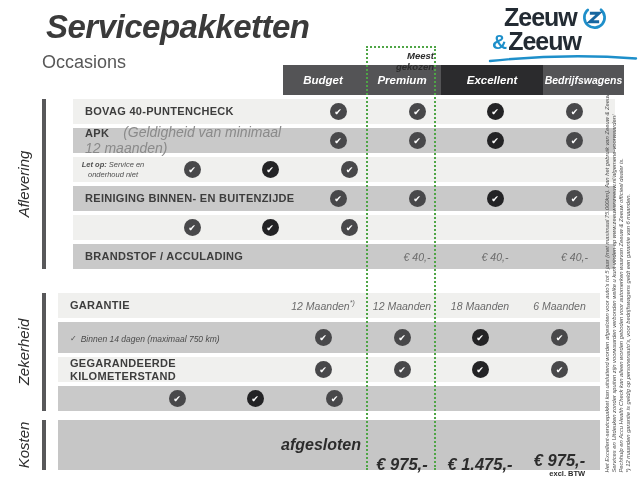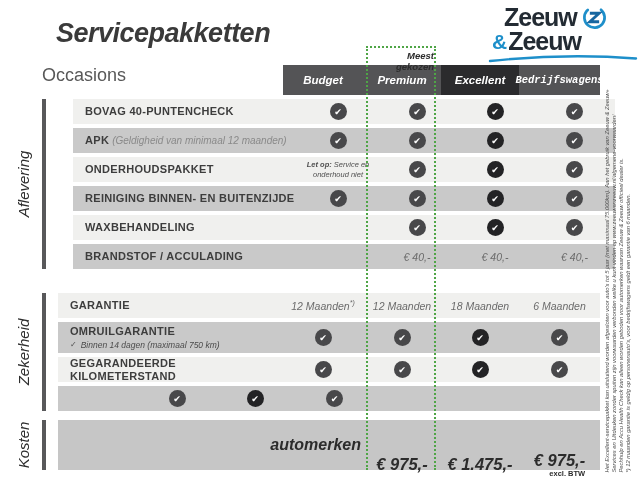--- a/index.html
+++ b/index.html
@@ -1,39 +1,39 @@
 <!DOCTYPE html>
 <html style="--accent-green: #4fa546; --brand-blue: #1e8fca; --brand-dark: #232b33; --header-gray: #545456; --excellent-dark: #2b2b2d; --row-light: #f0f0ee; --row-dark: #c9c9c9; --check-gray: #48484a; --check-dark: #232325;"><head>
 <meta charset="utf-8">
 <style>
   html,body{margin:0;padding:0;background:#fff;}
   .canvas{position:relative;width:640px;height:480px;overflow:hidden;background:#fff;
           font-family:"Liberation Sans",sans-serif;}
 
   
   .titleblock{position:absolute;left:40px;top:2px;}
-  .titleblock h1{margin:16px;font-size:27px;font-weight:bold;font-style:italic;color:#3a3a3a;letter-spacing:-0.5px;}
+  .titleblock h1{margin:6px;font-size:33px;font-weight:bold;font-style:italic;color:#3a3a3a;letter-spacing:-0.5px;}
   .titleblock .subtitle{font-size:18px;color:#585858;margin-top:1px;margin-left:2px;}
 
   
   .logo{position:absolute;left:488px;top:4px;width:150px;}
   .logo .l1,.logo .l2{display:flex;align-items:center;line-height:1;}
   .logo .l1{justify-content:flex-start;gap:2px;margin-left:16px;}
   .logo .word{font-weight:bold;font-size:25px;color:var(--brand-dark);letter-spacing:-1px;}
   .logo .amp{font-weight:bold;font-size:21px;color:var(--brand-blue);margin-right:1px;}
   .logo .l2{margin-top:-2px;margin-left:4px;}
   .zicon{width:27px;height:27px;margin-left:2px;}
   .swoosh{display:block;margin-top:1px;}
 
   
   .colheads{position:absolute;left:283px;top:65px;height:30px;display:flex;z-index:2;}
   .hcell{height:30px;background:var(--header-gray);color:#fff;display:flex;align-items:center;justify-content:center;
          font-weight:bold;font-style:italic;font-size:11.5px;}
-  .hcell.h0{width:80px}.hcell.h1{width:78px}.hcell.h2{width:78px;background:var(--excellent-dark);}
-  .hcell.h3{width:81px;font-size:10.5px;font-family:Liberation Mono, monospace;}
+  .hcell.h0{width:80px}.hcell.h1{width:78px}.hcell.h2{width:102px;background:var(--excellent-dark);}
+  .hcell.h3{width:81px;font-size:10.5px;}
 
   
   .dotted-box{position:absolute;left:366px;top:46px;width:70px;height:424px;z-index:6;pointer-events:none;
               border-left:2px dotted var(--accent-green);border-right:2px dotted var(--accent-green);
               border-top:2px dotted var(--accent-green);box-sizing:border-box;}
   .dotted-box .badge{margin-top:2px;text-align:right;font-size:9.5px;font-weight:bold;font-style:italic;color:#2c2c2c;}
 
   
   .secbar{position:absolute;left:42px;width:4px;background:#58585a;}
   .vlabel{position:absolute;width:120px;height:18px;line-height:18px;text-align:center;
@@ -41,21 +41,21 @@
 
   
   .rows{position:absolute;width:542px;}
   .trow{display:flex;height:25px;margin-bottom:4px;}
   .trow.light{background:var(--row-light);}
   .trow.dark{background:var(--row-dark);}
   .trow.tall{height:31px;}
   .trow.kosten{height:50px;background:#c6c6c6;margin-bottom:0;}
   .labelcell{width:225px;box-sizing:border-box;padding-left:12px;display:flex;flex-direction:column;justify-content:center;}
   .rowlabel{font-size:11px;font-weight:bold;letter-spacing:0.3px;color:#3d3d3d;line-height:1.1;}
-  .rowlabel .inote{font-weight:normal;font-style:italic;font-size:10px;color:#8a8a8a;letter-spacing:0;margin-left:3px;}
+  .rowlabel .inote{font-weight:normal;font-style:italic;font-size:14px;color:#8a8a8a;letter-spacing:0;margin-left:14px;}
   .sub2{display:flex;align-items:center;gap:4px;font-style:italic;font-size:8.5px;color:#4c4c4c;margin-top:2px;}
   .sub2 .mini{font-size:8px;font-style:normal;}
   .cell{display:flex;align-items:center;justify-content:center;}
   .c0{width:80px}.c1{width:78px}.c2{width:78px}.c3{width:81px}
   .chk{width:17px;height:17px;border-radius:50%;background:var(--check-gray);color:#fff;
        display:flex;align-items:center;justify-content:center;font-size:9px;}
   .chk.xdark{background:var(--check-dark);}
   .val{font-style:italic;font-size:10.5px;color:#6b6b6b;white-space:nowrap;}
   .val sup{font-size:7px;}
   .cellnote{font-size:7.5px;font-style:italic;color:#4f4f4f;text-align:center;line-height:1.3;max-width:66px;}
@@ -147,23 +147,20 @@
           <span class="chk">✔</span>
         </div>
         <div class="cell c2">
           <span class="chk xdark">✔</span>
         </div>
         <div class="cell c3">
           <span class="chk">✔</span>
         </div>
       </div>
       <div class="trow light">
-        <div class="labelcell">
-          <div class="rowlabel"><span>ONDERHOUDSPAKKET</span></div>
-        </div>
         <div class="cell c0">
           <div class="cellnote"><b>Let op: </b>Service en onderhoud niet</div>
         </div>
         <div class="cell c1">
           <span class="chk">✔</span>
         </div>
         <div class="cell c2">
           <span class="chk xdark">✔</span>
         </div>
         <div class="cell c3">
@@ -181,23 +178,20 @@
           <span class="chk">✔</span>
         </div>
         <div class="cell c2">
           <span class="chk xdark">✔</span>
         </div>
         <div class="cell c3">
           <span class="chk">✔</span>
         </div>
       </div>
       <div class="trow light">
-        <div class="labelcell">
-          <div class="rowlabel"><span>WAXBEHANDELING</span></div>
-        </div>
         <div class="cell c0"></div>
         <div class="cell c1">
           <span class="chk">✔</span>
         </div>
         <div class="cell c2">
           <span class="chk xdark">✔</span>
         </div>
         <div class="cell c3">
           <span class="chk">✔</span>
         </div>
@@ -231,21 +225,20 @@
         </div>
         <div class="cell c2">
           <span class="val">18 Maanden</span>
         </div>
         <div class="cell c3">
           <span class="val">6 Maanden</span>
         </div>
       </div>
       <div class="trow dark tall">
         <div class="labelcell">
-          <div class="rowlabel"><span>OMRUILGARANTIE</span></div>
           <div class="sub2">
             <span class="mini">✓</span>
             <span>Binnen 14 dagen (maximaal 750 km)</span>
           </div>
         </div>
         <div class="cell c0">
           <span class="chk">✔</span>
         </div>
         <div class="cell c1">
           <span class="chk">✔</span>
@@ -284,21 +277,21 @@
         </div>
         <div class="cell c3">
           <span class="chk">✔</span>
         </div>
       </div>
     </div>
   <div class="rows" style="left:58px;top:420px;">
       <div class="trow kosten">
         <div class="labelcell"></div>
         <div class="cell c0 bigcell">
-          <span class="big">automerken</span>
+          <span class="big">afgesloten</span>
         </div>
         <div class="cell c1">
           <div class="pwrap">
             <div class="price">€ 975,-</div>
           </div>
         </div>
         <div class="cell c2">
           <div class="pwrap">
             <div class="price">€ 1.475,-</div>
           </div>

